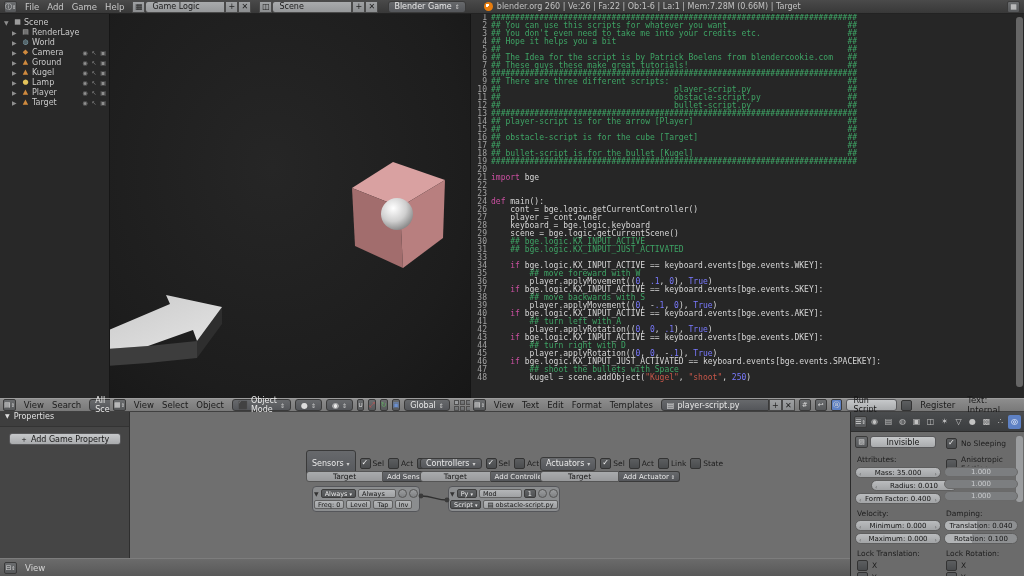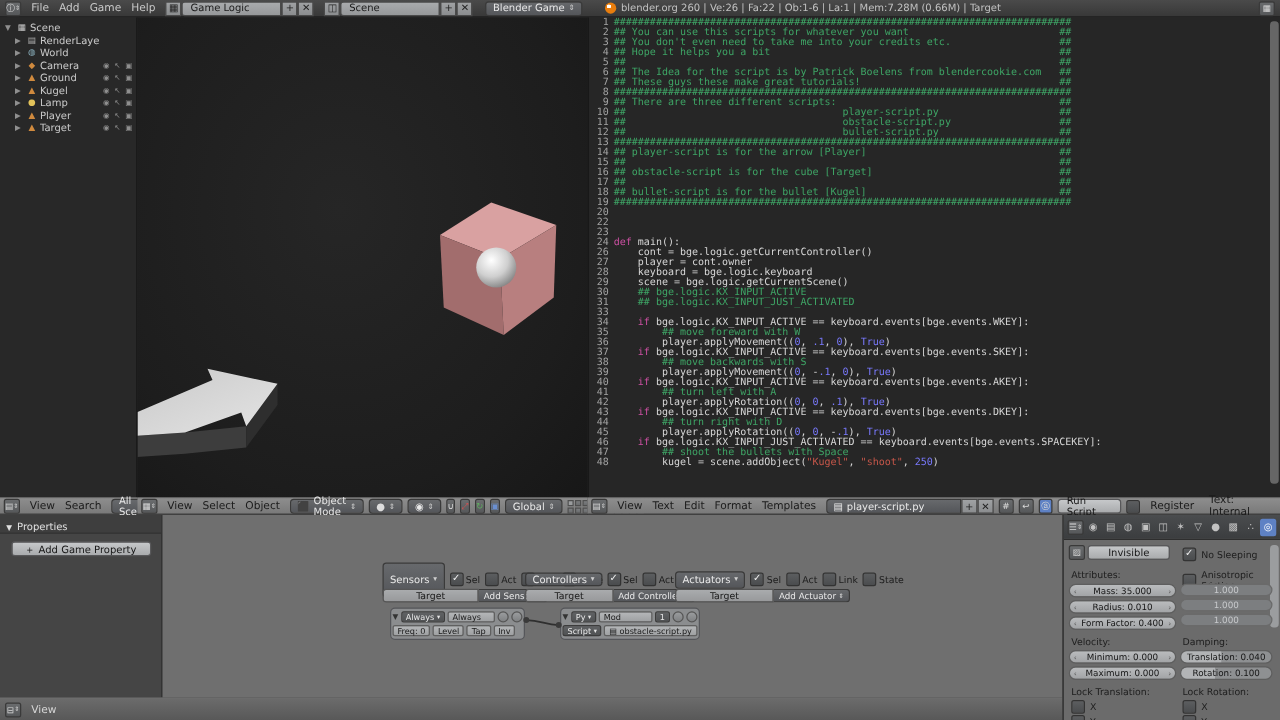--- a/index.html
+++ b/index.html
@@ -55,21 +55,21 @@
   
   #outl-hdr{left:0;top:398px;width:110px;height:14px;}
   #view-hdr{left:110px;top:398px;width:360px;height:14px;}
   #ted-hdr{left:470px;top:398px;width:554px;height:14px;}
   .layers{display:inline-flex;gap:3px;}
   .lgrid{display:grid;grid-template-columns:repeat(5,5px);grid-template-rows:repeat(2,5px);gap:1px;}
   .lcell{background:linear-gradient(#7b7d7f,#6a6c6e);border:1px solid #4f4f4f;box-sizing:border-box;}
   .lcell.on{background:#9a9c9e;}
   
   #logic-left{left:0;top:412px;width:130px;height:146px;background:#454545;border-right:1px solid #2e2e2e;box-sizing:border-box;}
-  #lp-title{display:flex;align-items:flex-end;gap:4px;height:14px;padding:0 5px;color:#e0e0e0;background:#3e3e3e;border-bottom:1px solid #333;}
+  #lp-title{display:flex;align-items:flex-start;gap:4px;height:14px;padding:0 5px;color:#e0e0e0;background:#3e3e3e;border-bottom:1px solid #333;}
   #logic-canvas{left:130px;top:412px;width:720px;height:146px;background:#6f6f6f;overflow:hidden;}
   #logic-hdr{left:0;top:558px;width:850px;height:18px;background:linear-gradient(#6b6b6b,#585858);
       border-top:1px solid #7d7d7d;display:flex;align-items:center;gap:4px;padding:0 4px;box-sizing:border-box;}
   .colhdr{position:absolute;display:flex;align-items:center;gap:4px;height:11px;}
   .colhdr .lbl{font-size:7.5px;color:#1d1d1d;}
   .objbar{position:absolute;display:flex;height:11px;}
   .objname{background:linear-gradient(#a9abad,#98999b);color:#1a1a1a;border:1px solid #555;border-radius:3px 0 0 3px;
       display:flex;align-items:center;justify-content:center;flex:1;font-size:7.5px;}
   .addbtn{background:linear-gradient(#67696c,#54565a);color:#e8e8e8;border:1px solid #3a3a3a;border-left:none;
       border-radius:0 3px 3px 0;display:flex;align-items:center;justify-content:center;gap:2px;font-size:7px;padding:0 4px;}
@@ -257,20 +257,21 @@
         <div class="cl"><span class="ln">11</span><span class="ct"><span class="tc">##                                    obstacle-script.py                  ##</span></span></div>
         <div class="cl"><span class="ln">12</span><span class="ct"><span class="tc">##                                    bullet-script.py                    ##</span></span></div>
         <div class="cl"><span class="ln">13</span><span class="ct"><span class="tc">############################################################################</span></span></div>
         <div class="cl"><span class="ln">14</span><span class="ct"><span class="tc">## player-script is for the arrow [Player]                                ##</span></span></div>
         <div class="cl"><span class="ln">15</span><span class="ct"><span class="tc">##                                                                        ##</span></span></div>
         <div class="cl"><span class="ln">16</span><span class="ct"><span class="tc">## obstacle-script is for the cube [Target]                               ##</span></span></div>
         <div class="cl"><span class="ln">17</span><span class="ct"><span class="tc">##                                                                        ##</span></span></div>
         <div class="cl"><span class="ln">18</span><span class="ct"><span class="tc">## bullet-script is for the bullet [Kugel]                                ##</span></span></div>
         <div class="cl"><span class="ln">19</span><span class="ct"><span class="tc">############################################################################</span></span></div>
         <div class="cl"><span class="ln">20</span><span class="ct"></span></div>
+        <div class="cl"><span class="ln">21</span><span class="ct"><span class="tk">import</span> bge</span></div>
         <div class="cl"><span class="ln">22</span><span class="ct"></span></div>
         <div class="cl"><span class="ln">23</span><span class="ct"></span></div>
         <div class="cl"><span class="ln">24</span><span class="ct"><span class="tk">def</span> main():</span></div>
         <div class="cl"><span class="ln">26</span><span class="ct">    cont = bge.logic.getCurrentController()</span></div>
         <div class="cl"><span class="ln">27</span><span class="ct">    player = cont.owner</span></div>
         <div class="cl"><span class="ln">28</span><span class="ct">    keyboard = bge.logic.keyboard</span></div>
         <div class="cl"><span class="ln">29</span><span class="ct">    scene = bge.logic.getCurrentScene()</span></div>
         <div class="cl"><span class="ln">30</span><span class="ct"><span class="tc">    ## bge.logic.KX_INPUT_ACTIVE</span></span></div>
         <div class="cl"><span class="ln">31</span><span class="ct"><span class="tc">    ## bge.logic.KX_INPUT_JUST_ACTIVATED</span></span></div>
         <div class="cl"><span class="ln">33</span><span class="ct"></span></div>
@@ -576,21 +577,21 @@
     <span class="chkrow" style="left:95px;top:43px">
       <span class="chk"></span>
       <span>Anisotropic Friction</span>
     </span>
 
     <span class="slider" style="left:4px;top:55px;width:86px">
       <span class="sarr" style="left:3px">‹</span>
         <span>Mass: 35.000</span>
         <span class="sarr" style="right:3px">›</span>
       </span>
-    <span class="slider" style="left:4px;top:68px;width:86px">
+    <span class="slider" style="left:20px;top:68px;width:86px">
       <span class="sarr" style="left:3px">‹</span>
         <span>Radius: 0.010</span>
         <span class="sarr" style="right:3px">›</span>
       </span>
     <span class="slider" style="left:4px;top:81px;width:86px">
       <span class="sarr" style="left:3px">‹</span>
         <span>Form Factor: 0.400</span>
         <span class="sarr" style="right:3px">›</span>
       </span>
     <span id="aniso-fields"></span>

